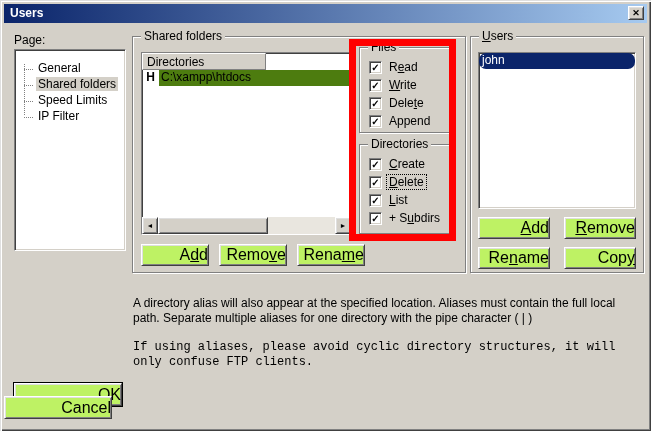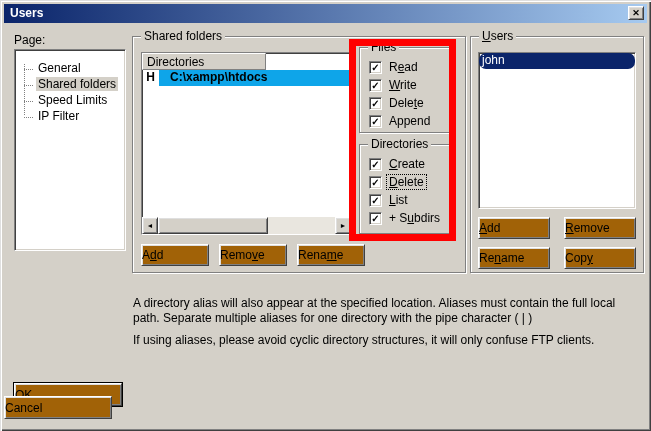--- a/index.html
+++ b/index.html
@@ -16,25 +16,25 @@
     color:#fff; font-weight:bold; line-height:19px; padding-left:6px;
   }
   .closebtn {
     position:absolute; right:7px; top:6px; width:16px; height:14px;
     background:#d4d0c8; border:1px solid; border-color:#ffffff #404040 #404040 #ffffff;
     box-shadow: inset 1px 1px 0 #dfdfdf, inset -1px -1px 0 #808080;
     font-size:9px; font-weight:bold; display:flex; align-items:center; justify-content:center;
     cursor:default;
   }
   .btn {
-    position:absolute; background:#a16207;
+    position:absolute; background:#bef264;
     border:1px solid; border-color:#ffffff #404040 #404040 #ffffff;
     box-shadow: inset 1px 1px 0 #dfdfdf, inset -1px -1px 0 #808080;
-    display:flex; align-items:center; justify-content:flex-start;
-    font-size:12px; height:22px; cursor:default;
+    display:flex; align-items:center; justify-content:flex-end;
+    font-size:16px; height:22px; cursor:default;
   }
   .btn-default { box-shadow: 0 0 0 1px #000, inset 1px 1px 0 #dfdfdf, inset -1px -1px 0 #808080; }
   .sunken {
     background:#fff; border:1px solid; border-color:#808080 #ffffff #ffffff #808080;
     box-shadow: inset 1px 1px 0 #404040, inset -1px -1px 0 #d4d0c8;
   }
   .groupbox {
     position:absolute; border:1px solid #808080;
     box-shadow: 1px 1px 0 #ffffff, inset 1px 1px 0 #ffffff;
   }
@@ -52,21 +52,21 @@
   .titem.sel span { background:#d4d0c8; }
   
   .sflist { position:absolute; left:141px; top:52px; width:211px; height:183px; display:flex; flex-direction:column; }
   .lheader { display:flex; height:17px; flex:0 0 17px; }
   .hcell {
     background:#d4d0c8; border:1px solid; border-color:#ffffff #808080 #808080 #ffffff;
     box-shadow: inset -1px -1px 0 #d4d0c8; padding:1px 0 0 4px; white-space:nowrap; overflow:hidden;
   }
   .lrow { display:flex; height:16px; line-height:15px; }
   .flagcell { width:17px; text-align:center; font-weight:bold; }
-  .dircell { flex:1; background:#0ea5e9; padding-left:11px; white-space:nowrap;font-weight:bold; }
+  .dircell { flex:1; background:#4d7c0f; padding-left:2px; white-space:nowrap; }
   .listfill { flex:1; }
   .hscroll { display:flex; height:17px; flex:0 0 17px; background:#e9e6df; }
   .sbtn {
     width:16px; height:17px; background:#d4d0c8;
     border:1px solid; border-color:#ffffff #404040 #404040 #ffffff;
     box-shadow: inset 1px 1px 0 #dfdfdf, inset -1px -1px 0 #808080;
     font-size:7px; display:flex; align-items:center; justify-content:center;
   }
   .sthumb {
     width:110px; height:17px; background:#d4d0c8;
@@ -88,21 +88,21 @@
   
   .ulist { position:absolute; left:478px; top:52px; width:158px; height:157px; }
   .urow { height:16px; line-height:15px; background:#0a246a; color:#fff; padding-left:3px;border-radius:7px; }
   
   .redbox {
     position:absolute; left:349px; top:39px; width:107px; height:202px;
     border:7px solid #ff0000; z-index:10; pointer-events:none;
   }
   
   .notes { position:absolute; left:133px; top:296px; width:508px; line-height:15px; }
-  .notes p + p { margin-top:7px; }
+  .notes p + p { margin-top:14px;font-family:Liberation Mono, monospace; }
   u { text-decoration:underline; }
 </style>
 </head>
 <body>
 
 <div id="window">
 
   <div class="titlebar">
     <span>Users</span>
   </div>

